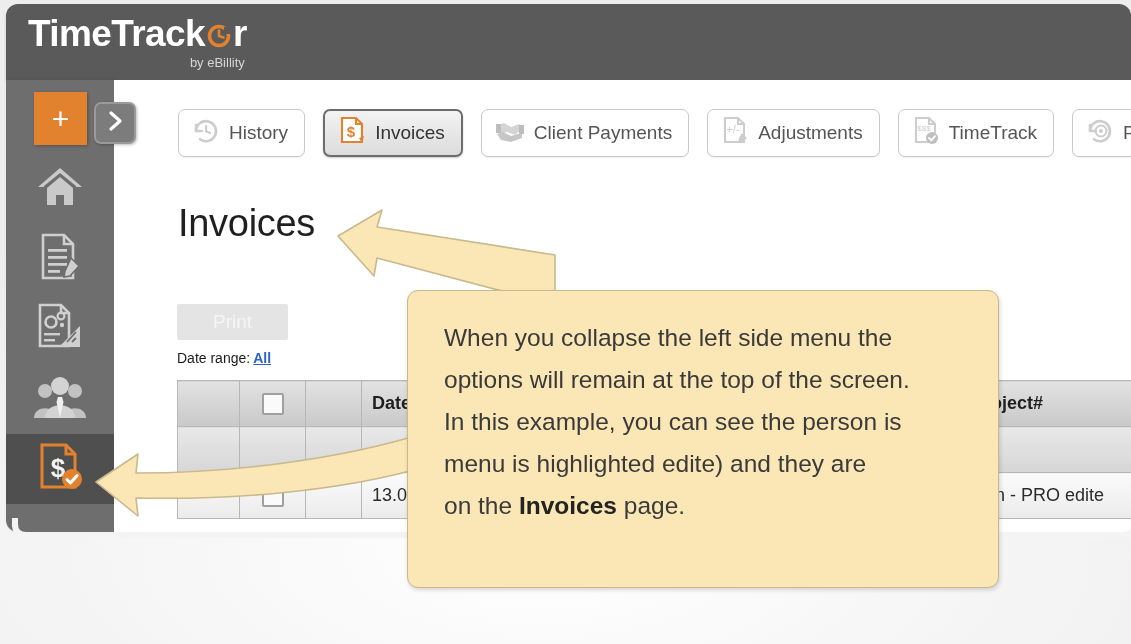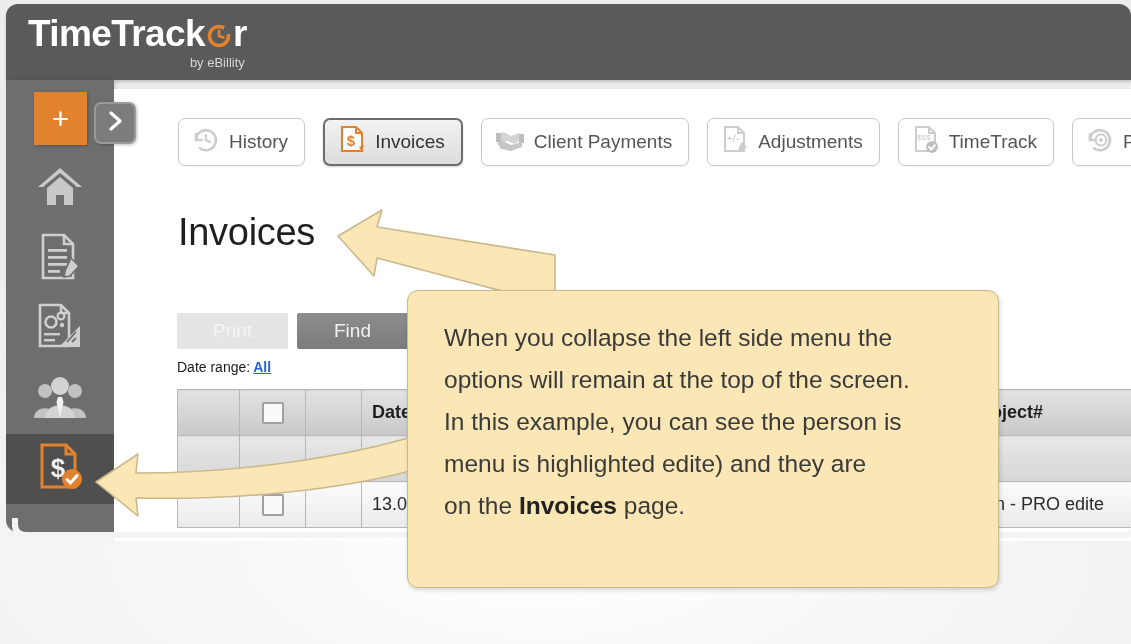--- a/index.html
+++ b/index.html
@@ -143,21 +143,20 @@
 
   
   #content {
     position: absolute;
     left: 108px;
     top: 76px;
     width: 1017px;
     height: 452px;
     background: #ffffff;
     overflow: hidden;
-    margin-top: 9px;
   }
 
   
   #tab-strip {
     position: absolute;
     left: 64px;
     top: 29px;
     display: flex;
     gap: 18px;
     white-space: nowrap;
@@ -500,21 +499,20 @@
           </span>
           <span class="tab-label">Pre-P</span>
         </div>
 
       </div>
 
       <div id="page-title">Invoices</div>
 
       <div id="toolbar">
         <div class="tb-btn disabled">Print</div>
-        <div class="tb-btn primary">Find</div>
       </div>
 
       <div id="date-range">
         <span>Date range:</span><a class="link" href="#">All</a>
       </div>
 
       <table id="data-table">
         <colgroup>
           <col style="width:62px">
             <col style="width:66px">

